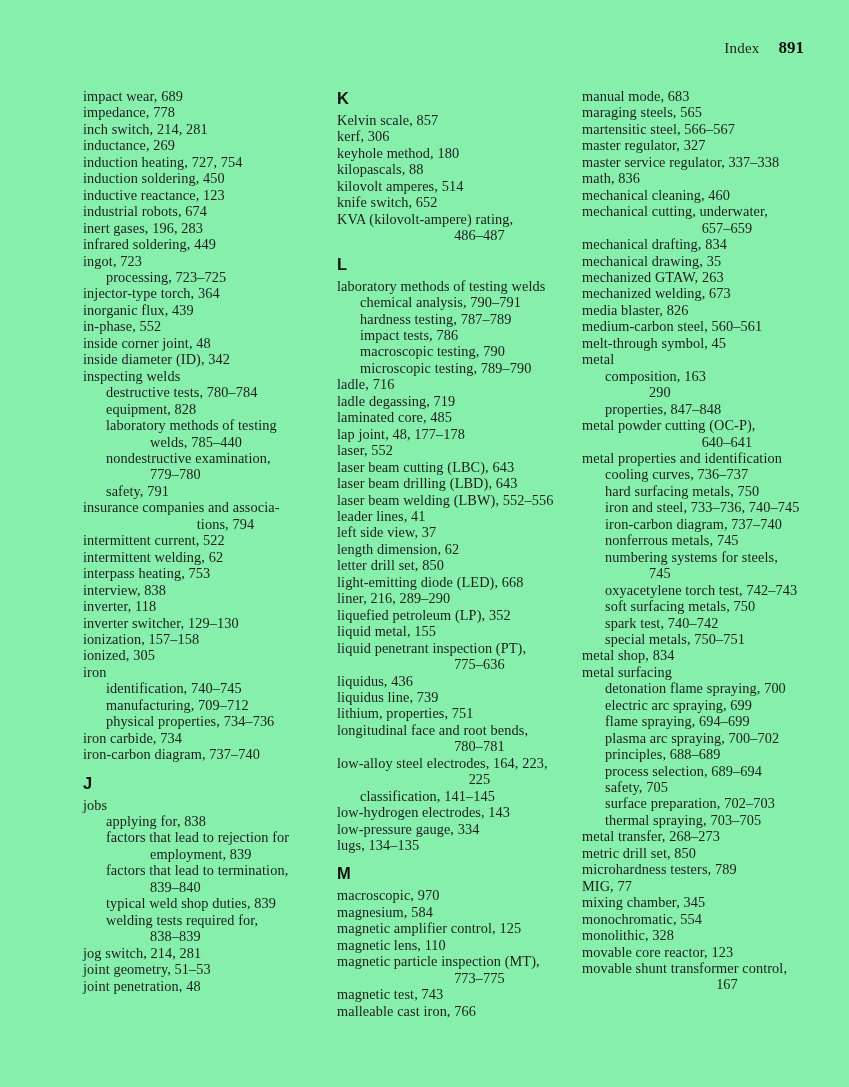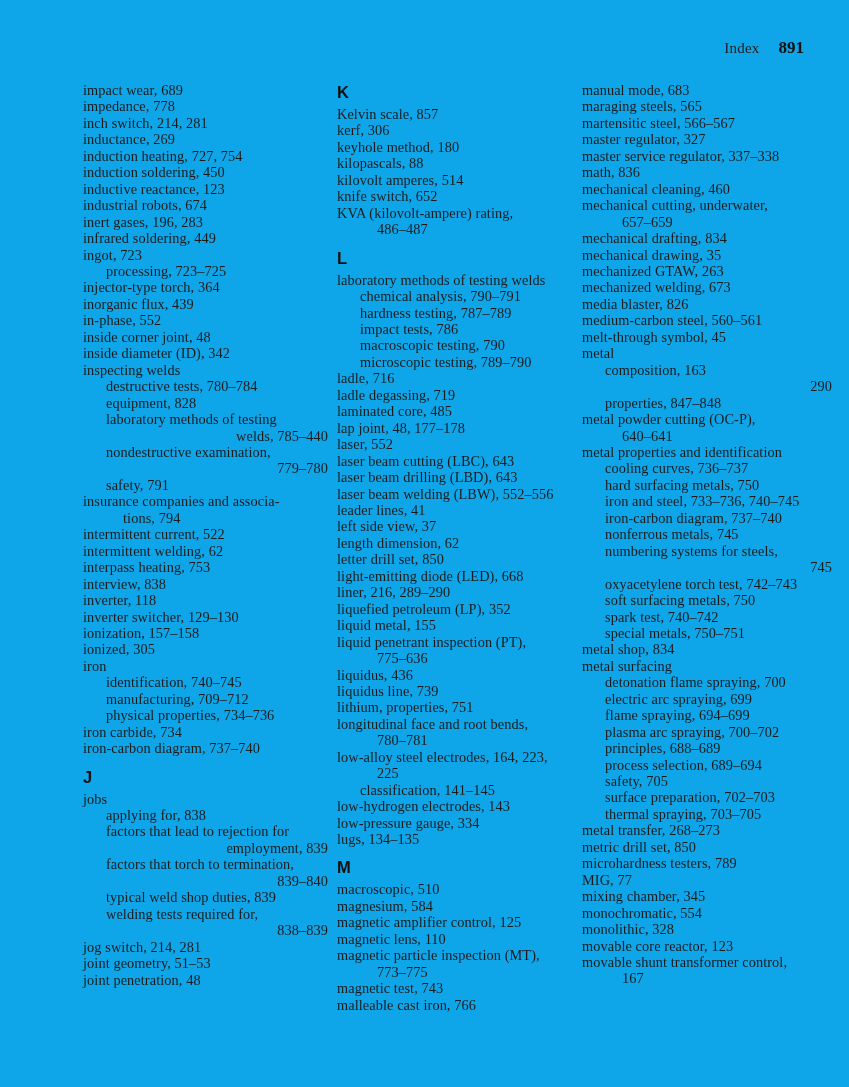--- a/index.html
+++ b/index.html
@@ -4,21 +4,21 @@
 <style>
   html, body {
     margin: 0;
     padding: 0;
     background: #e8e8e8;
   }
   .page {
     position: relative;
     width: 849px;
     height: 1087px;
-    background: #0ea5e9;
+    background: #86efac;
     font-family: "Liberation Serif", serif;
     color: #1c1c1c;
     overflow: hidden;
   }
   .running-head {
     position: absolute;
     top: 38px;
     right: 45px;
     white-space: nowrap;
   }
@@ -28,35 +28,35 @@
     letter-spacing: 0.2px;
   }
   .running-head .head-pagenum {
     font-size: 17px;
     font-weight: bold;
     margin-left: 19px;
     color: #111;
   }
   .col {
     position: absolute;
-    top: 82px;
+    top: 88px;
     font-size: 14.3px;
     line-height: 16.45px;
   }
   .col-1 { left: 83px;  width: 245px; }
   .col-2 { left: 337px; width: 245px; }
   .col-3 { left: 582px; width: 250px; }
   .entry {
     white-space: nowrap;
     letter-spacing: 0.1px;
   }
   .indent-0 { padding-left: 0; }
   .indent-1 { padding-left: 23px; }
-  .indent-2 { padding-left: 40px; }
-  .indent-3 { padding-left: 67px; text-align: right; }
+  .indent-2 { padding-left: 40px; text-align: center; }
+  .indent-3 { padding-left: 67px; }
   .letter-heading {
     font-family: "Liberation Sans", sans-serif;
     font-weight: bold;
     font-size: 16.5px;
     line-height: 18px;
     color: #111;
     margin-top: 11px;
     margin-bottom: 5px;
   }
   .letter-heading:first-child { margin-top: 1px; }
@@ -110,21 +110,21 @@
       <div class="entry indent-1">identification, 740–745</div>
       <div class="entry indent-1">manufacturing, 709–712</div>
       <div class="entry indent-1">physical properties, 734–736</div>
       <div class="entry indent-0">iron carbide, 734</div>
       <div class="entry indent-0">iron-carbon diagram, 737–740</div>
       <div class="letter-heading">J</div>
       <div class="entry indent-0">jobs</div>
       <div class="entry indent-1">applying for, 838</div>
       <div class="entry indent-1">factors that lead to rejection for</div>
       <div class="entry indent-3">employment, 839</div>
-      <div class="entry indent-1">factors that torch to termination,</div>
+      <div class="entry indent-1">factors that lead to termination,</div>
       <div class="entry indent-3">839–840</div>
       <div class="entry indent-1">typical weld shop duties, 839</div>
       <div class="entry indent-1">welding tests required for,</div>
       <div class="entry indent-3">838–839</div>
       <div class="entry indent-0">jog switch, 214, 281</div>
       <div class="entry indent-0">joint geometry, 51–53</div>
       <div class="entry indent-0">joint penetration, 48</div>
     </div>
   <div class="col col-2" id="col2">
       <div class="letter-heading">K</div>
@@ -166,21 +166,21 @@
       <div class="entry indent-0">lithium, properties, 751</div>
       <div class="entry indent-0">longitudinal face and root bends,</div>
       <div class="entry indent-2">780–781</div>
       <div class="entry indent-0">low-alloy steel electrodes, 164, 223,</div>
       <div class="entry indent-2">225</div>
       <div class="entry indent-1">classification, 141–145</div>
       <div class="entry indent-0">low-hydrogen electrodes, 143</div>
       <div class="entry indent-0">low-pressure gauge, 334</div>
       <div class="entry indent-0">lugs, 134–135</div>
       <div class="letter-heading">M</div>
-      <div class="entry indent-0">macroscopic, 510</div>
+      <div class="entry indent-0">macroscopic, 970</div>
       <div class="entry indent-0">magnesium, 584</div>
       <div class="entry indent-0">magnetic amplifier control, 125</div>
       <div class="entry indent-0">magnetic lens, 110</div>
       <div class="entry indent-0">magnetic particle inspection (MT),</div>
       <div class="entry indent-2">773–775</div>
       <div class="entry indent-0">magnetic test, 743</div>
       <div class="entry indent-0">malleable cast iron, 766</div>
     </div>
   <div class="col col-3" id="col3">
       <div class="entry indent-0">manual mode, 683</div>

